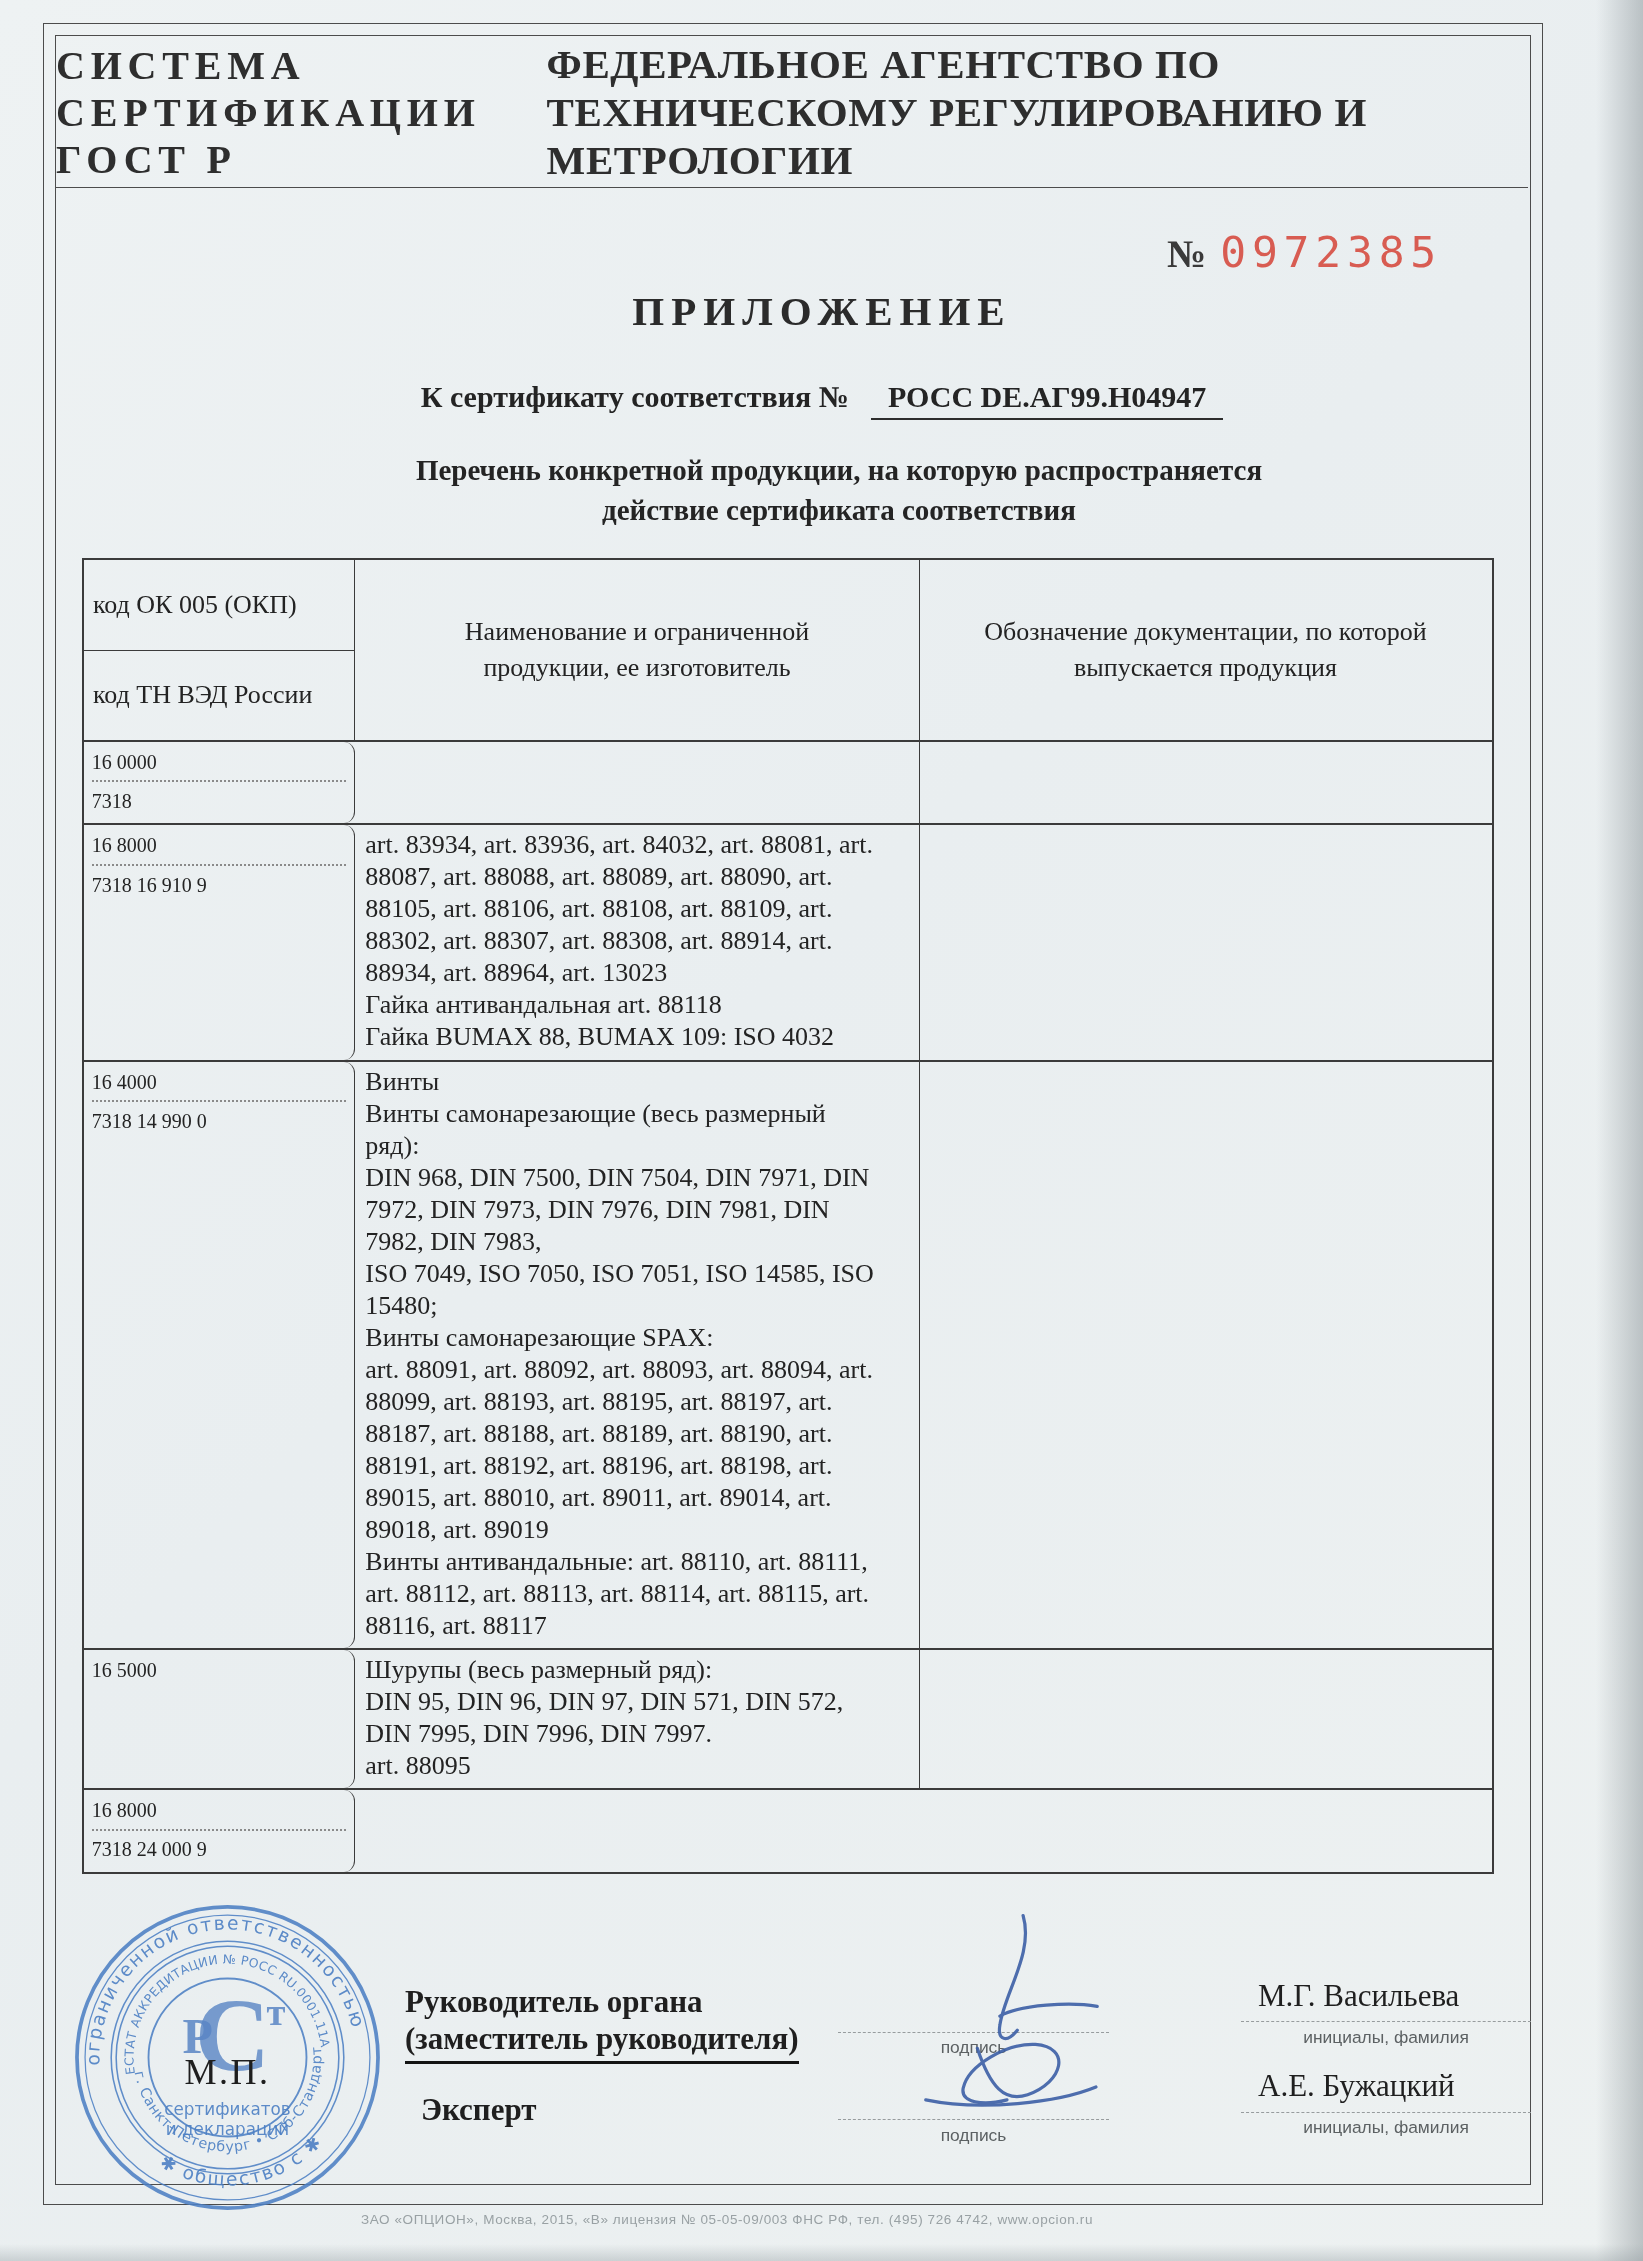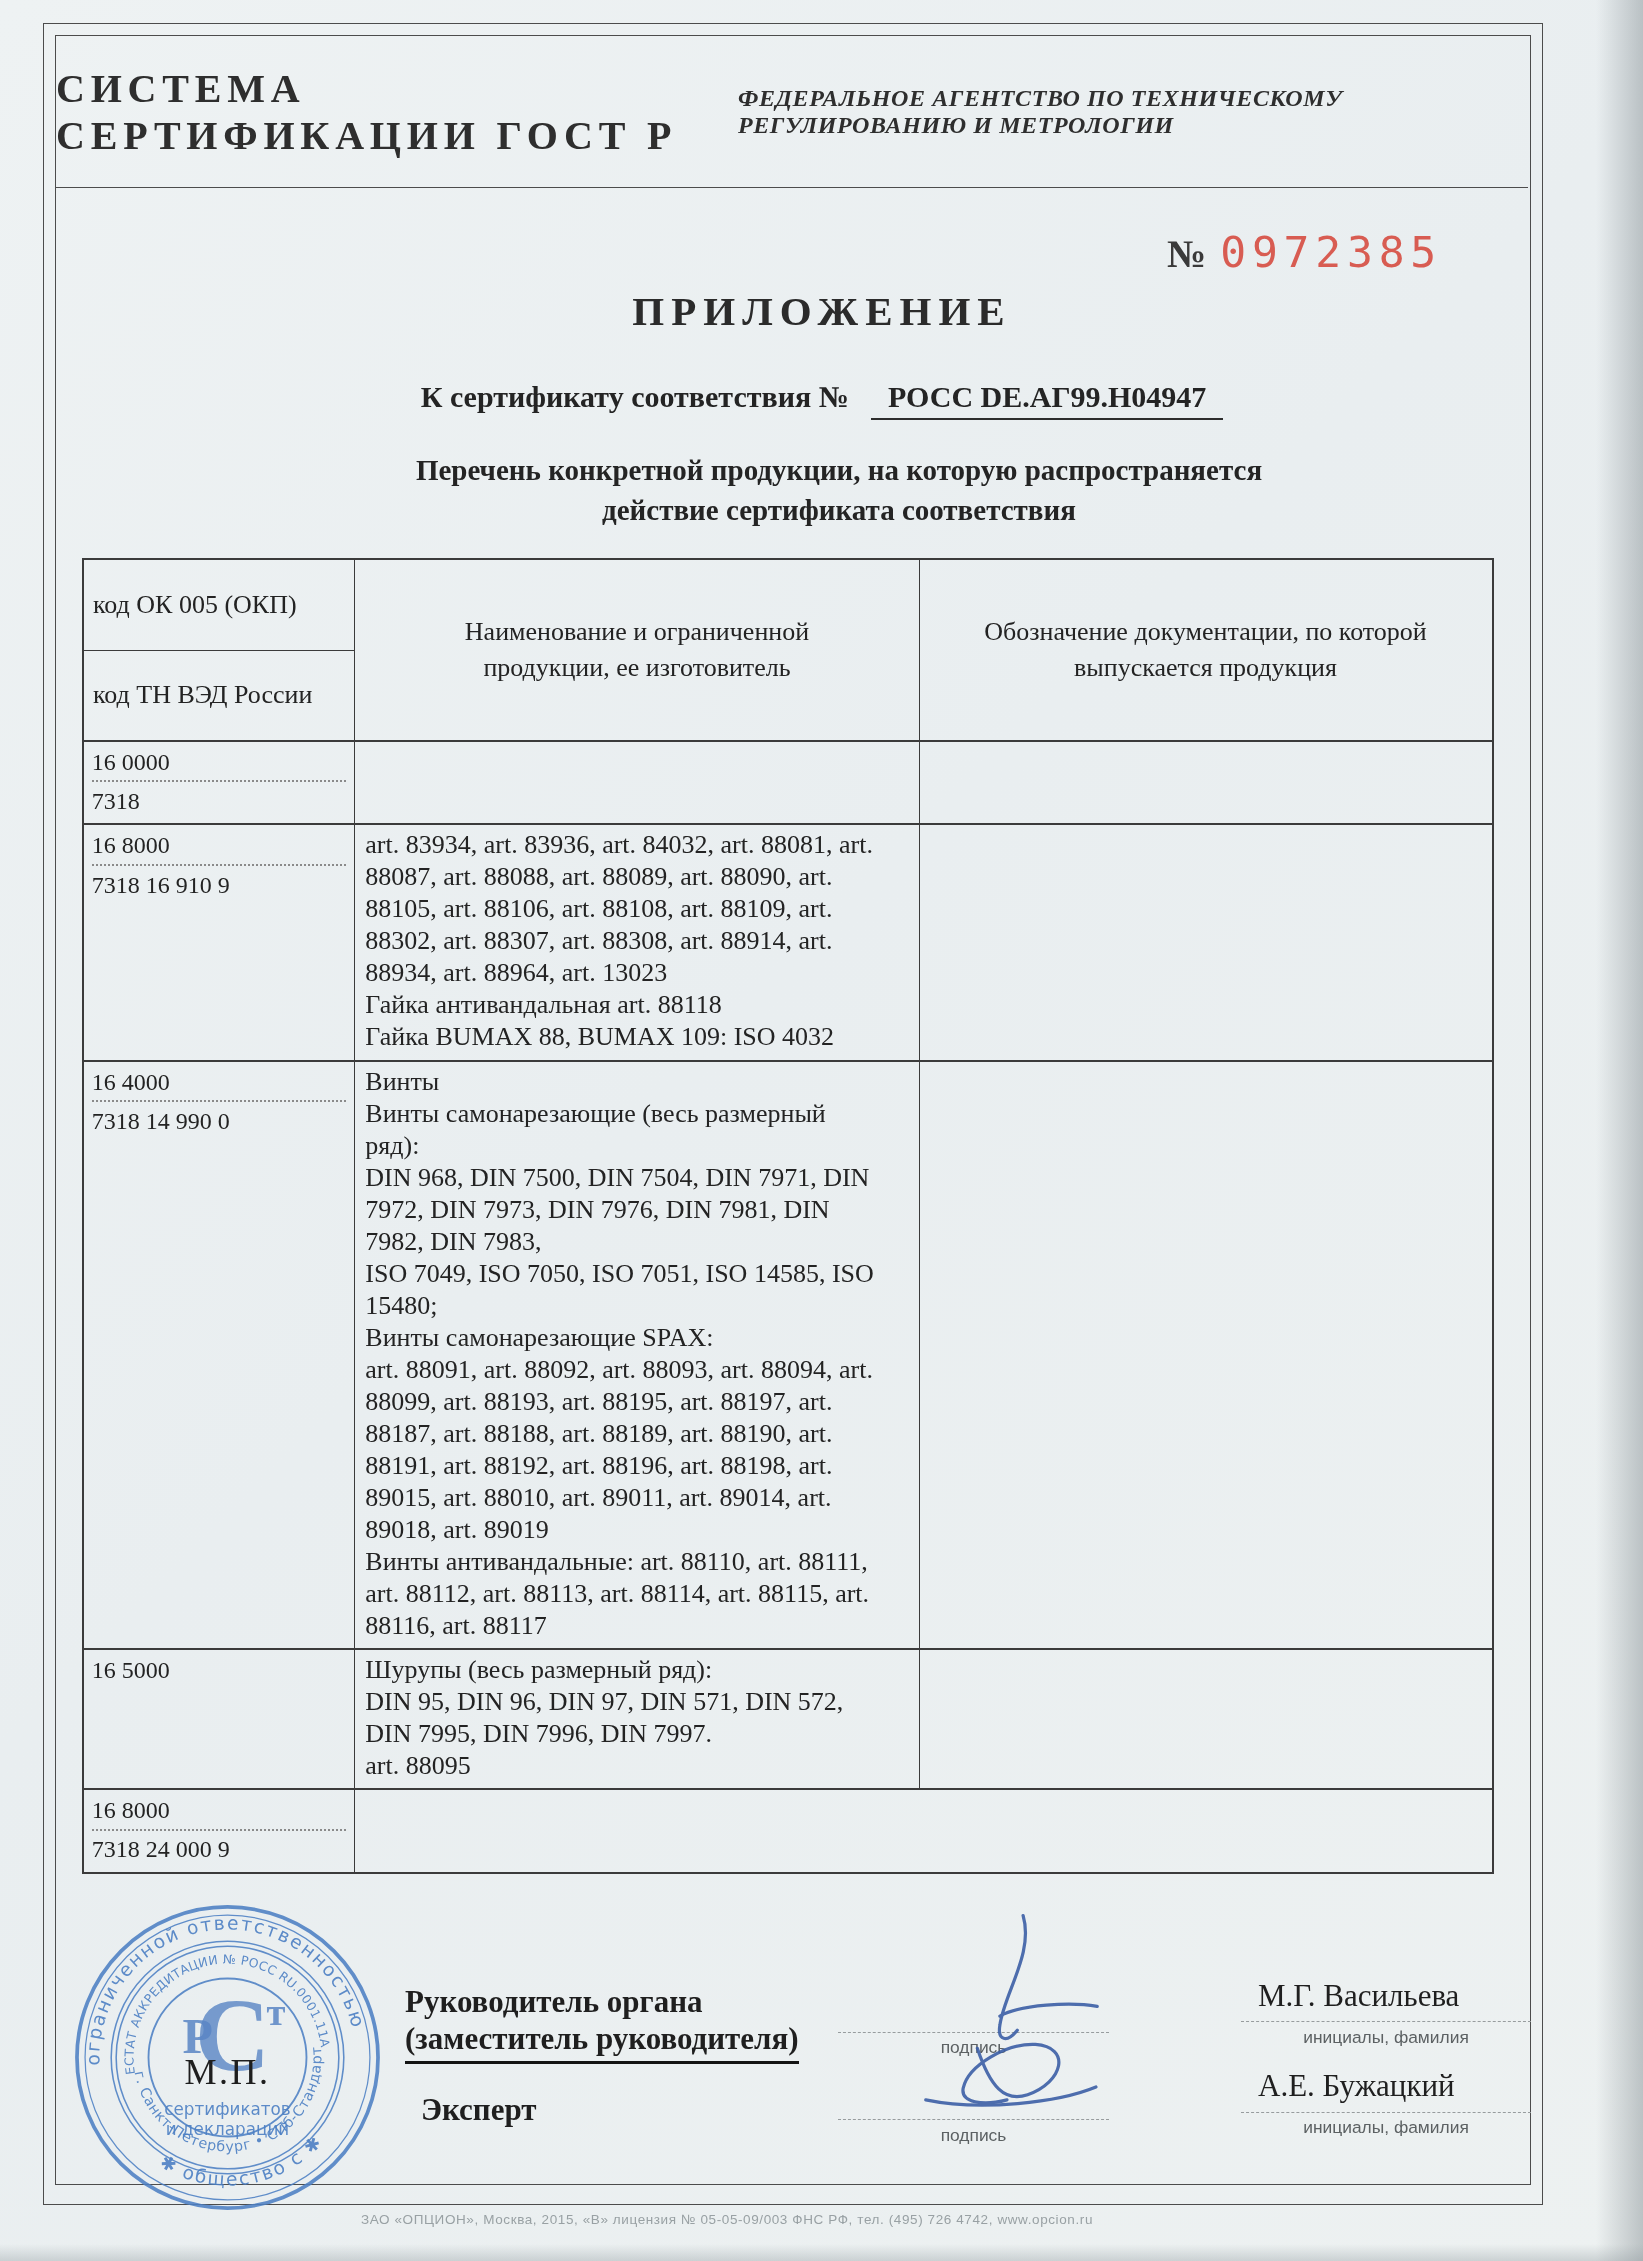--- a/index.html
+++ b/index.html
@@ -12,21 +12,21 @@
   .edge-bottom{position:absolute;left:0;bottom:0;width:100%;height:17px;
       background:linear-gradient(to bottom,rgba(150,160,165,0),rgba(140,150,155,.35));}
 
   
   .frame-outer{position:absolute;left:43px;top:22.6px;width:1498px;height:2180px;border:1.9px solid #4c4c4c;}
   .frame-inner{position:absolute;left:55px;top:35px;width:1474px;height:2148px;border:1.3px solid #4c4c4c;}
 
   .header-box{position:absolute;left:56px;top:37px;width:1472px;height:150px;border-bottom:1.9px solid #4c4c4c;
       display:flex;flex-direction:row;align-items:center;justify-content:center;gap:13px;}
   .h-line1{font-size:40px;font-weight:bold;letter-spacing:5.8px;color:#2e2e2e;}
-  .h-line2{font-size:24px;font-weight:bold;letter-spacing:0.6px;color:#2e2e2e;font-style:italic;}
+  .h-line2{font-size:41px;font-weight:bold;letter-spacing:0.6px;color:#2e2e2e;}
 
   .cert-number{position:absolute;top:227px;left:1167px;white-space:nowrap;}
   .num-prefix{font-size:39px;font-weight:bold;color:#3a3a3a;margin-right:14px;}
   .num-digits{font-family:"DejaVu Sans Mono", monospace;font-size:43px;color:#d85c52;letter-spacing:5.8px;}
 
   .doc-title{position:absolute;top:287px;left:0;width:1644px;text-align:center;
       font-size:41px;font-weight:bold;letter-spacing:7px;color:#2b2b2b;}
 
   .cert-line{position:absolute;top:380px;left:0;width:1644px;text-align:center;font-size:30px;font-weight:bold;color:#242424;}
   .cert-line .value{display:inline-block;margin-left:22px;padding:0 17px 3.9px;border-bottom:2.6px solid #2d2d2d;}
@@ -40,21 +40,21 @@
   .t-head{height:180px;}
   .t-row{border-top:2.6px solid #3b3b3b;}
   .c1,.c2{border-right:1.9px solid #3b3b3b;}
   .head-c1{display:flex;flex-direction:column;}
   .head-c1 .half{flex:1;display:flex;align-items:center;padding-left:9px;font-size:26px;}
   .head-c1 .half.top{border-bottom:1.9px solid #3b3b3b;}
   .head-c2,.head-c3{display:flex;align-items:center;justify-content:center;text-align:center;
       font-size:26px;line-height:36px;}
   .head-c2{padding:0 74px;}
   .head-c3{padding:0 45px;}
-  .code-cell{padding:3.9px 7.7px 6.4px;font-size:24px;line-height:32px;}
+  .code-cell{padding:3.9px 7.7px 6.4px;font-size:20px;line-height:32px;border-radius:11px;}
   .code-divider{border-top:2.6px dotted #8a8a8a;margin:2.6px 0;}
   .prod-cell{padding:3.9px 10.3px 6.4px;font-size:26px;line-height:32px;white-space:pre-line;}
   .docs-cell{padding:3.9px 10.3px;}
 
   
   .sig-label{position:absolute;font-size:31px;font-weight:bold;color:#1f1f1f;white-space:nowrap;}
   .sig-label.u{border-bottom:3.9px solid #141414;padding-bottom:3.9px;}
   .rule{position:absolute;border-top:1.3px solid #979c9e;}
   .rule.dash{border-top-style:dashed;}
   .cap{position:absolute;text-align:center;font-family:"Liberation Sans",sans-serif;font-size:17.4px;color:#5c6163;}

